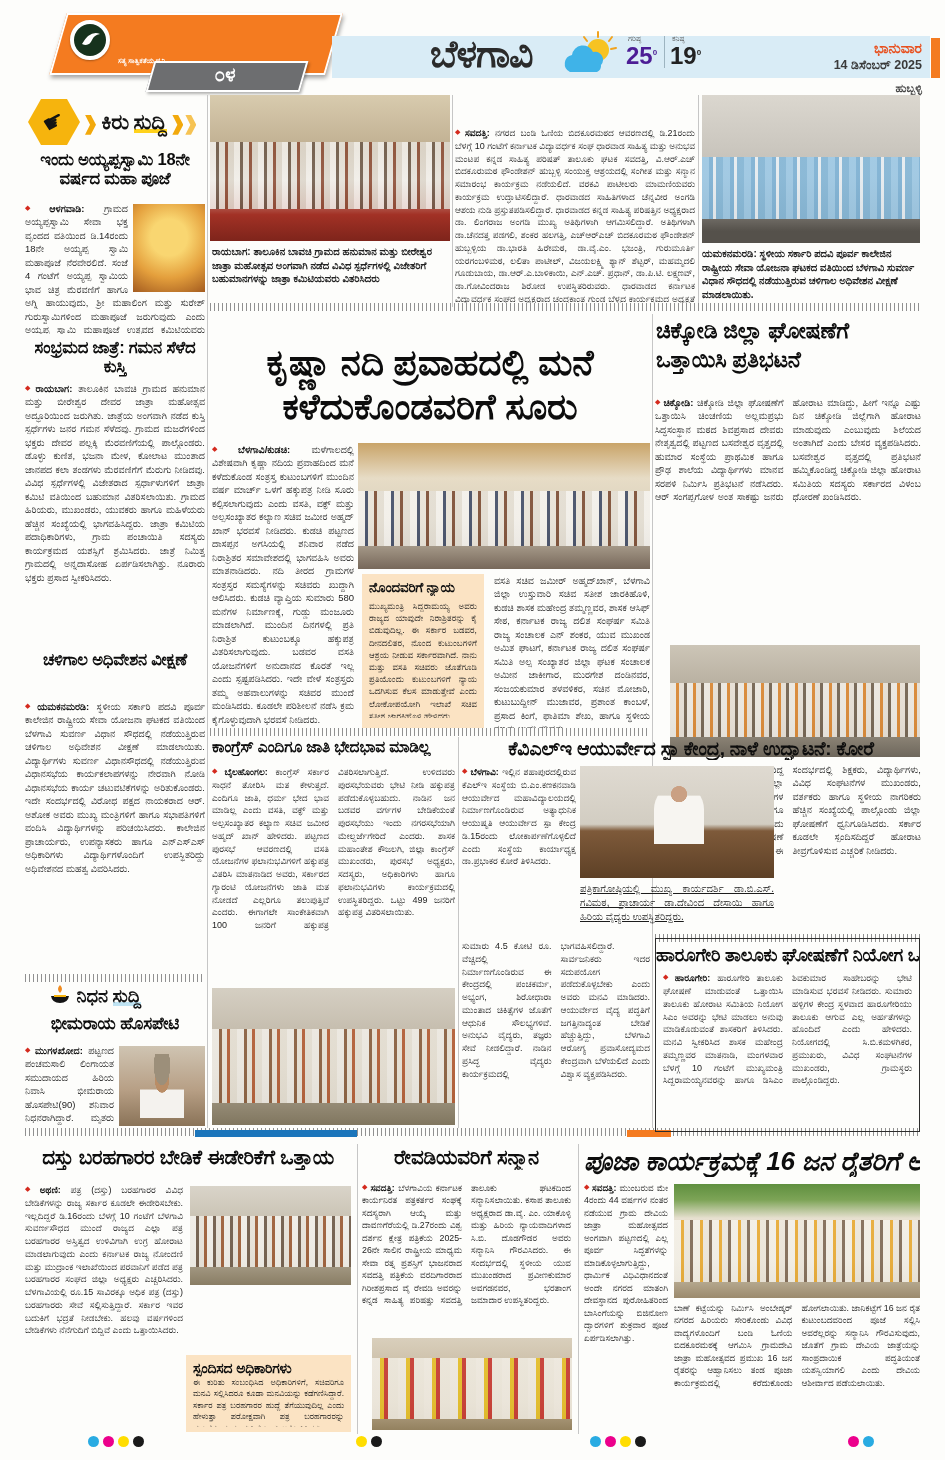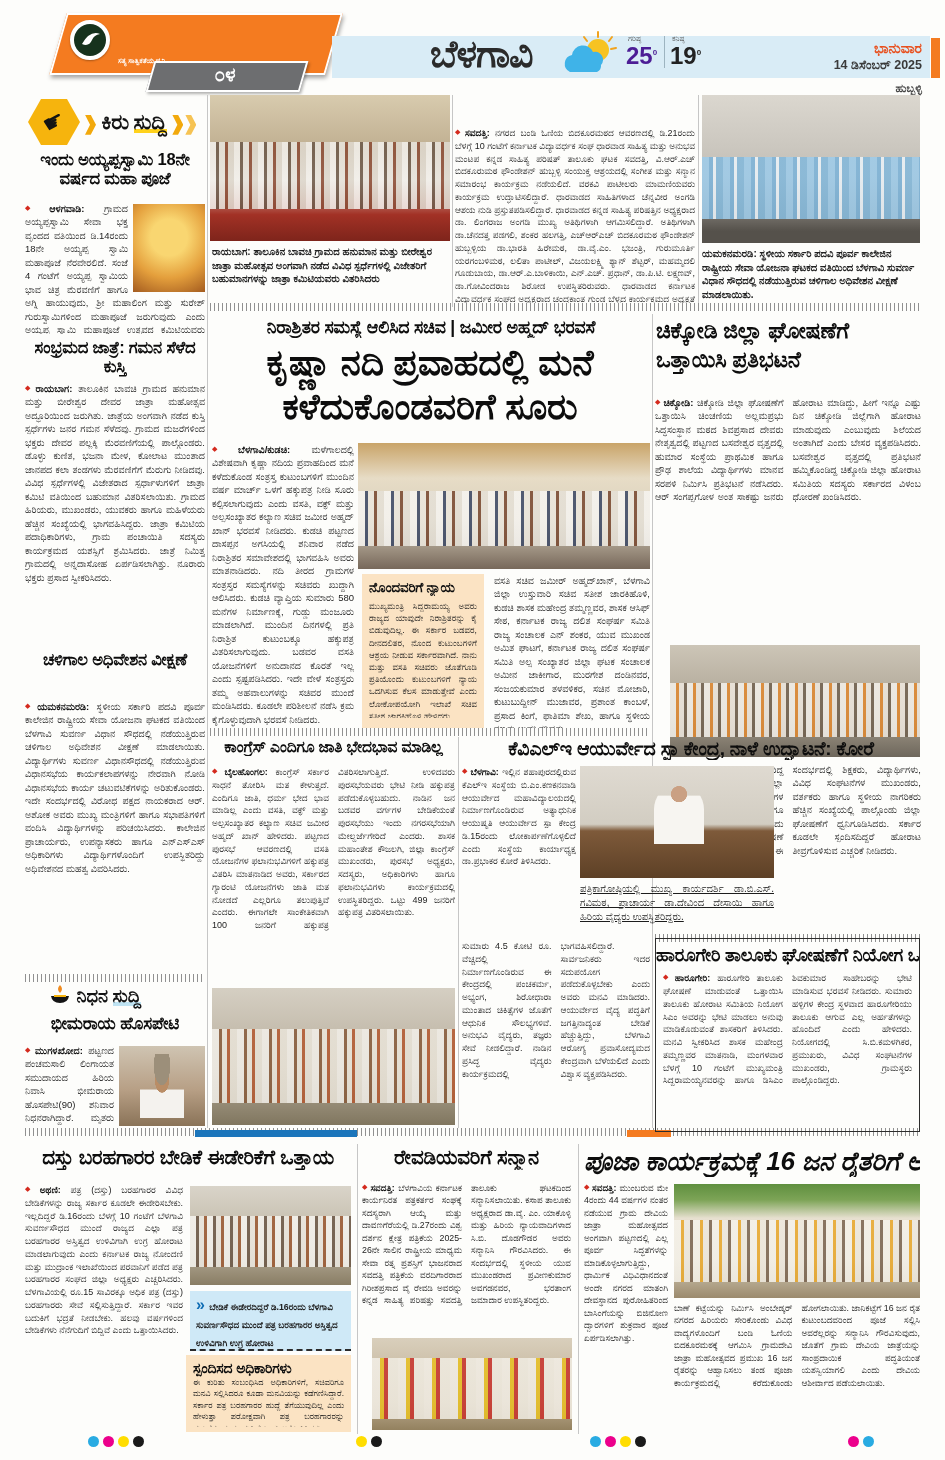--- a/index.html
+++ b/index.html
@@ -164,21 +164,20 @@
 
   <div class="abs bt" style="left:455px;top:127px;width:240px;height:176px;font-size:9px;">
     <span class="mark"></span><span class="dl">ಸವದತ್ತಿ:</span> <span>ನಗರದ ಬಂಡಿ ಓಣಿಯ ಬಿದಕೂರಮಠದ ಆವರಣದಲ್ಲಿ ಡಿ.21ರಂದು ಬೆಳಗ್ಗೆ 10 ಗಂಟೆಗೆ ಕರ್ನಾಟಕ ವಿದ್ಯಾವರ್ಧಕ ಸಂಘ ಧಾರವಾಡ ಸಾಹಿತ್ಯ ಮತ್ತು ಅನುಭವ ಮಂಟಪ ಕನ್ನಡ ಸಾಹಿತ್ಯ ಪರಿಷತ್ ತಾಲೂಕು ಘಟಕ ಸವದತ್ತಿ, ವಿ.ಆರ್.ಎಚ್ ಬಿದಕೂರುಮಠ ಫೌಂಡೇಶನ್ ಹುಬ್ಬಳ್ಳಿ ಸಂಯುಕ್ತ ಆಶ್ರಯದಲ್ಲಿ ಸಂಗೀತ ಮತ್ತು ಸನ್ಮಾನ ಸಮಾರಂಭ ಕಾರ್ಯಕ್ರಮ ನಡೆಯಲಿದೆ. ವರಕವಿ ಪಾಟೀಲರು ಮಾಮಣಿಯವರು ಕಾರ್ಯಕ್ರಮ ಉದ್ಘಾಟಿಸಲಿದ್ದಾರೆ. ಧಾರವಾಡದ ಸಾಹಿತಿಗಳಾದ ಚೆನ್ನವೀರ ಅಂಗಡಿ ಆಶಯ ನುಡಿ ಪ್ರಸ್ತುತಪಡಿಸಲಿದ್ದಾರೆ. ಧಾರವಾಡದ ಕನ್ನಡ ಸಾಹಿತ್ಯ ಪರಿಷತ್ತಿನ ಅಧ್ಯಕ್ಷರಾದ ಡಾ. ಲಿಂಗರಾಜ ಅಂಗಡಿ ಮುಖ್ಯ ಅತಿಥಿಗಳಾಗಿ ಆಗಮಿಸಲಿದ್ದಾರೆ. ಅತಿಥಿಗಳಾಗಿ ಡಾ.ಚೆನದತ್ತ ಪಡಗಲಿ, ಶಂಕರ ಹಲಗತ್ತಿ, ಎಚ್‌ಆರ್‌ಎಚ್ ಬಿದಕೂರಮಠ ಫೌಂಡೇಶನ್ ಹುಬ್ಬಳ್ಳಿಯ ಡಾ.ಭಾರತಿ ಹಿರೇಮಠ, ಡಾ.ವೈ.ಎಂ. ಭಜಂತ್ರಿ, ಗುರುಮೂರ್ತಿ ಯರಗಂಬಳಿಮಠ, ಲಲಿತಾ ಪಾಟೀಲ್, ವಿಜಯಲಕ್ಷ್ಮಿ ಶ್ಯಾನ್ ಶೆಟ್ಟರ್, ಮಹಮ್ಮದಲಿ ಗೂಡುಬಾಯ, ಡಾ.ಆರ್.ಎ.ಬಾಳಿಕಾಯಿ, ಎನ್.ಎಚ್. ಪ್ರಧಾನ್, ಡಾ.ಪಿ.ಟಿ. ಲಕ್ಷ್ಮಣವ್, ಡಾ.ಗೋವಿಂದರಾಜ ಶಿರೋಡ ಉಪಸ್ಥಿತರಿರುವರು. ಧಾರವಾಡದ ಕರ್ನಾಟಕ ವಿದ್ಯಾವರ್ಧಕ ಸಂಘದ ಅಧ್ಯಕ್ಷರಾದ ಚಂದ್ರಕಾಂತ ಗುಂಡ ಬೆಳ್ಳದ ಕಾರ್ಯಕ್ರಮದ ಅಧ್ಯಕ್ಷತೆ ವಹಿಸಲಿದ್ದಾರೆ. ಸಂಗೀತ ಸಂ ಯೋಜನೆ ಡಾ.ಸಿದ್ದೇಶ್ವರ ಕುಟಕನ, ಗೀತ ಸಂಗೀತ ಶೋಭಾ ಜಾವೂರ ನಡೆಯಿಸಿಕೊಡಲಿದ್ದಾರೆ ಎಂದು ಕನ್ನಡ ಸಾಹಿತ್ಯ ಪರಿಷತ್ತು ತಾಲೂಕು ಘಟಕದ ಅಧ್ಯಕ್ಷರಾದ ಡಾ.ವೈ.ಎಂ. ಯಾಕೊಳ್ಳಿ ಪ್ರಕಟಣೆಯಲ್ಲಿ ತಿಳಿಸಿದ್ದಾರೆ.</span>
   </div>
 
   <div class="ph ph-students" style="left:702px;top:95px;width:218px;height:148px;">
       <div class="crowd"></div>
     </div>
   <div class="abs cap" style="left:702px;top:247px;width:218px;height:55px;">ಯಮಕನಮರಡಿ: ಸ್ಥಳೀಯ ಸರ್ಕಾರಿ ಪದವಿ ಪೂರ್ವ ಕಾಲೇಜಿನ ರಾಷ್ಟ್ರೀಯ ಸೇವಾ ಯೋಜನಾ ಘಟಕದ ವತಿಯಿಂದ ಬೆಳಗಾವಿ ಸುವರ್ಣ ವಿಧಾನ ಸೌಧದಲ್ಲಿ ನಡೆಯುತ್ತಿರುವ ಚಳಿಗಾಲ ಅಧಿವೇಶನ ವೀಕ್ಷಣೆ ಮಾಡಲಾಯಿತು.</div>
 
-  <div class="abs hl center nowrap" style="left:212px;top:317px;width:438px;font-size:17.5px;">ನಿರಾಶ್ರಿತರ ಸಮಸ್ಯೆ ಆಲಿಸಿದ ಸಚಿವ | ಜಮೀರ ಅಹ್ಮದ್ ಭರವಸೆ</div>
   <div class="abs hl center" style="left:210px;top:341px;width:440px;font-size:36px;line-height:1.22;">ಕೃಷ್ಣಾ ನದಿ ಪ್ರವಾಹದಲ್ಲಿ ಮನೆ ಕಳೆದುಕೊಂಡವರಿಗೆ ಸೂರು</div>
   <div class="abs bt" style="left:212px;top:443px;width:142px;height:285px;">
     <span class="mark"></span><span class="dl">ಬೆಳಗಾವಿ/ಕುಡಚಿ:</span> <span>ಮಳೆಗಾಲದಲ್ಲಿ ವಿಶೇಷವಾಗಿ ಕೃಷ್ಣಾ ನದಿಯ ಪ್ರವಾಹದಿಂದ ಮನೆ ಕಳೆದುಕೊಂಡ ಸಂತ್ರಸ್ತ ಕುಟುಂಬಗಳಿಗೆ ಮುಂದಿನ ವರ್ಷ ಮಾರ್ಚ್ ಒಳಗೆ ಹಕ್ಕುಪತ್ರ ನೀಡಿ ಸೂರು ಕಲ್ಪಿಸಲಾಗುವುದು ಎಂದು ವಸತಿ, ವಕ್ಫ್ ಮತ್ತು ಅಲ್ಪಸಂಖ್ಯಾತರ ಕಲ್ಯಾಣ ಸಚಿವ ಜಮೀರ ಅಹ್ಮದ್ ಖಾನ್ ಭರವಸೆ ನೀಡಿದರು. ಕುಡಚಿ ಪಟ್ಟಣದ ದಾಸಪ್ಪನ ಅಗಸಿಯಲ್ಲಿ ಶನಿವಾರ ನಡೆದ ನಿರಾಶ್ರಿತರ ಸಮಾವೇಶದಲ್ಲಿ ಭಾಗವಹಿಸಿ ಅವರು ಮಾತನಾಡಿದರು. ನದಿ ತೀರದ ಗ್ರಾಮಗಳ ಸಂತ್ರಸ್ತರ ಸಮಸ್ಯೆಗಳನ್ನು ಸಚಿವರು ಖುದ್ದಾಗಿ ಆಲಿಸಿದರು. ಕುಡಚಿ ವ್ಯಾಪ್ತಿಯ ಸುಮಾರು 580 ಮನೆಗಳ ನಿರ್ಮಾಣಕ್ಕೆ, ಗುಡ್ಡು ಮಂಜೂರು ಮಾಡಲಾಗಿದೆ. ಮುಂದಿನ ದಿನಗಳಲ್ಲಿ ಪ್ರತಿ ನಿರಾಶ್ರಿತ ಕುಟುಂಬಕ್ಕೂ ಹಕ್ಕುಪತ್ರ ವಿತರಿಸಲಾಗುವುದು. ಬಡವರ ವಸತಿ ಯೋಜನೆಗಳಿಗೆ ಅನುದಾನದ ಕೊರತೆ ಇಲ್ಲ ಎಂದು ಸ್ಪಷ್ಟಪಡಿಸಿದರು. ಇದೇ ವೇಳೆ ಸಂತ್ರಸ್ತರು ತಮ್ಮ ಅಹವಾಲುಗಳನ್ನು ಸಚಿವರ ಮುಂದೆ ಮಂಡಿಸಿದರು. ಕೂಡಲೇ ಪರಿಶೀಲನೆ ನಡೆಸಿ ಕ್ರಮ ಕೈಗೊಳ್ಳುವುದಾಗಿ ಭರವಸೆ ನೀಡಿದರು.</span>
   </div>
   <div class="ph ph-stage" style="left:358px;top:443px;width:292px;height:126px;">
       <div class="crowd"></div>
     </div>
   <div class="abs peachbox" style="left:362px;top:574px;width:122px;height:154px;padding:6px 7px;box-sizing:border-box;">
     <div class="hl nowrap" style="font-size:13.5px;margin-bottom:4px;">ನೊಂದವರಿಗೆ ನ್ಯಾಯ</div>
     <div class="bt" style="font-size:8.6px;height:118px;">ಮುಖ್ಯಮಂತ್ರಿ ಸಿದ್ದರಾಮಯ್ಯ ಅವರು ರಾಜ್ಯದ ಯಾವುದೇ ನಿರಾಶ್ರಿತರನ್ನು ಕೈ ಬಿಡುವುದಿಲ್ಲ. ಈ ಸರ್ಕಾರ ಬಡವರ, ದೀನದಲಿತರ, ನೊಂದ ಕುಟುಂಬಗಳಿಗೆ ಆಶ್ರಯ ನೀಡುವ ಸರ್ಕಾರವಾಗಿದೆ. ನಾನು ಮತ್ತು ವಸತಿ ಸಚಿವರು ಜೊತೆಗೂಡಿ ಪ್ರತಿಯೊಂದು ಕುಟುಂಬಗಳಿಗೆ ನ್ಯಾಯ ಒದಗಿಸುವ ಕೆಲಸ ಮಾಡುತ್ತೇವೆ ಎಂದು ಲೋಕೋಪಯೋಗಿ ಇಲಾಖೆ ಸಚಿವ ಸತೀಶ ಜಾರಕಿಹೊಳಿ ಹೇಳಿದರು.</div>
@@ -188,21 +187,21 @@
   <div class="abs hl" style="left:656px;top:317px;width:266px;font-size:22px;line-height:1.3;">ಚಿಕ್ಕೋಡಿ ಜಿಲ್ಲಾ ಘೋಷಣೆಗೆ ಒತ್ತಾಯಿಸಿ ಪ್ರತಿಭಟನೆ</div>
   <div class="abs bt cols2" style="left:655px;top:396px;width:266px;height:244px;">
     <span class="mark"></span><span class="dl">ಚಿಕ್ಕೋಡಿ:</span> <span>ಚಿಕ್ಕೋಡಿ ಜಿಲ್ಲಾ ಘೋಷಣೆಗೆ ಒತ್ತಾಯಿಸಿ ಚಿಂಚಣಿಯ ಅಲ್ಲಮಪ್ರಭು ಸಿದ್ಧಸಂಸ್ಥಾನ ಮಠದ ಶಿವಪ್ರಸಾದ ದೇವರು ನೇತೃತ್ವದಲ್ಲಿ ಪಟ್ಟಣದ ಬಸವೇಶ್ವರ ವೃತ್ತದಲ್ಲಿ ಹುಮಾರ ಸಂಸ್ಥೆಯ ಪ್ರಾಥಮಿಕ ಹಾಗೂ ಪ್ರೌಢ ಶಾಲೆಯ ವಿದ್ಯಾರ್ಥಿಗಳು ಮಾನವ ಸರಪಳಿ ನಿರ್ಮಿಸಿ ಪ್ರತಿಭಟನೆ ನಡೆಸಿದರು. ಆರ್ ಸಂಗಪ್ಪಗೋಳ ಅಂತ ಸಾಕಷ್ಟು ಜನರು ಹೋರಾಟ ಮಾಡಿದ್ದು, ಹೀಗೆ ಇನ್ನೂ ಎಷ್ಟು ದಿನ ಚಿಕ್ಕೋಡಿ ಜಿಲ್ಲೆಗಾಗಿ ಹೋರಾಟ ಮಾಡುವುದು ಎಂಬುವುದು ಶಿಲೆಯದ ಅಂತಾಗಿದೆ ಎಂದು ಬೇಸರ ವ್ಯಕ್ತಪಡಿಸಿದರು. ಬಸವೇಶ್ವರ ವೃತ್ತದಲ್ಲಿ ಪ್ರತಿಭಟನೆ ಹಮ್ಮಿಕೊಂಡಿದ್ದ ಚಿಕ್ಕೋಡಿ ಜಿಲ್ಲಾ ಹೋರಾಟ ಸಮಿತಿಯ ಸದಸ್ಯರು ಸರ್ಕಾರದ ವಿಳಂಬ ಧೋರಣೆ ಖಂಡಿಸಿದರು.</span>
   </div>
   <div class="ph ph-protest" style="left:670px;top:645px;width:250px;height:112px;">
       <div class="crowd"></div>
     </div>
   <div class="abs bt cols2" style="left:655px;top:763px;width:266px;height:170px;">ಪ್ರತಿಭಟನೆಯಲ್ಲಿ ಉಪಸ್ಥಿತರಿದ್ದ ಮಠಾಧೀಶರು ಮಾತನಾಡಿ, ಚಿಕ್ಕೋಡಿ ಜಿಲ್ಲಾ ಘೋಷಣೆ ಈ ಭಾಗದ ಜನರ ಬಹುದಿನಗಳ ಬೇಡಿಕೆಯಾಗಿದೆ. ಎಲ್ಲ ಸವಲತ್ತುಗಳಿಗೂ ಜನರು ಬೆಳಗಾವಿಗೆ ಅಲೆದಾಡುವುದು ತಪ್ಪಬೇಕು ಎಂದರೆ ಜಿಲ್ಲಾ ಘೋಷಣೆ ಅನಿವಾರ್ಯ ಎಂದು ಹೇಳಿದರು. ಈ ಸಂದರ್ಭದಲ್ಲಿ ಶಿಕ್ಷಕರು, ವಿದ್ಯಾರ್ಥಿಗಳು, ವಿವಿಧ ಸಂಘಟನೆಗಳ ಮುಖಂಡರು, ವರ್ತಕರು ಹಾಗೂ ಸ್ಥಳೀಯ ನಾಗರಿಕರು ಹೆಚ್ಚಿನ ಸಂಖ್ಯೆಯಲ್ಲಿ ಪಾಲ್ಗೊಂಡು ಜಿಲ್ಲಾ ಘೋಷಣೆಗೆ ಧ್ವನಿಗೂಡಿಸಿದರು. ಸರ್ಕಾರ ಕೂಡಲೇ ಸ್ಪಂದಿಸದಿದ್ದರೆ ಹೋರಾಟ ತೀವ್ರಗೊಳಿಸುವ ಎಚ್ಚರಿಕೆ ನೀಡಿದರು.</div>
   <div class="hatch" style="left:655px;top:934px;width:266px;"></div>
 
-  <div class="abs hl nowrap" style="left:212px;top:738px;width:243px;font-size:15.5px;text-align:center;">ಕಾಂಗ್ರೆಸ್ ಎಂದಿಗೂ ಜಾತಿ ಭೇದಭಾವ ಮಾಡಿಲ್ಲ</div>
+  <div class="abs hl nowrap" style="left:212px;top:738px;width:243px;font-size:15.5px;">ಕಾಂಗ್ರೆಸ್ ಎಂದಿಗೂ ಜಾತಿ ಭೇದಭಾವ ಮಾಡಿಲ್ಲ</div>
   <div class="abs bt cols2" style="left:212px;top:766px;width:243px;height:218px;font-size:9px;">
     <span class="mark"></span><span class="dl">ಬೈಲಹೊಂಗಲ:</span> <span>ಕಾಂಗ್ರೆಸ್ ಸರ್ಕಾರ ಸಾಧನೆ ತೋರಿಸಿ ಮತ ಕೇಳುತ್ತದೆ. ಎಂದಿಗೂ ಜಾತಿ, ಧರ್ಮ ಭೇದ ಭಾವ ಮಾಡಿಲ್ಲ ಎಂದು ವಸತಿ, ವಕ್ಫ್ ಮತ್ತು ಅಲ್ಪಸಂಖ್ಯಾತರ ಕಲ್ಯಾಣ ಸಚಿವ ಜಮೀರ ಅಹ್ಮದ್ ಖಾನ್ ಹೇಳಿದರು. ಪಟ್ಟಣದ ಪುರಸಭೆ ಆವರಣದಲ್ಲಿ ವಸತಿ ಯೋಜನೆಗಳ ಫಲಾನುಭವಿಗಳಿಗೆ ಹಕ್ಕುಪತ್ರ ವಿತರಿಸಿ ಮಾತನಾಡಿದ ಅವರು, ಸರ್ಕಾರದ ಗ್ಯಾರಂಟಿ ಯೋಜನೆಗಳು ಜಾತಿ ಮತ ನೋಡದೆ ಎಲ್ಲರಿಗೂ ತಲುಪುತ್ತಿವೆ ಎಂದರು. ಈಗಾಗಲೇ ಸಾಂಕೇತಿಕವಾಗಿ 100 ಜನರಿಗೆ ಹಕ್ಕುಪತ್ರ ವಿತರಿಸಲಾಗುತ್ತಿದೆ. ಉಳಿದವರು ಪುರಸಭೆಯವರು ಭೇಟಿ ನೀಡಿ ಹಕ್ಕುಪತ್ರ ಪಡೆದುಕೊಳ್ಳಬಹುದು. ನಾಡಿನ ಜನ ಬಡವರ ವರ್ಗಗಳ ಬೇಡಿಕೆಯಂತೆ ಪುರಸಭೆಯು ಇಂದು ನಗರಸಭೆಯಾಗಿ ಮೇಲ್ದರ್ಜೆಗೇರಿದೆ ಎಂದರು. ಶಾಸಕ ಮಹಾಂತೇಶ ಕೌಜಲಗಿ, ಜಿಲ್ಲಾ ಕಾಂಗ್ರೆಸ್ ಮುಖಂಡರು, ಪುರಸಭೆ ಅಧ್ಯಕ್ಷರು, ಸದಸ್ಯರು, ಅಧಿಕಾರಿಗಳು ಹಾಗೂ ಫಲಾನುಭವಿಗಳು ಕಾರ್ಯಕ್ರಮದಲ್ಲಿ ಉಪಸ್ಥಿತರಿದ್ದರು. ಒಟ್ಟು 499 ಜನರಿಗೆ ಹಕ್ಕುಪತ್ರ ವಿತರಿಸಲಾಯಿತು.</span>
   </div>
   <div class="ph ph-cong" style="left:212px;top:988px;width:243px;height:137px;">
       <div class="crowd"></div>
     </div>
 
   <div class="abs hl center nowrap" style="left:462px;top:738px;width:458px;font-size:19px;">ಕೆವಿಎಲ್ಇ ಆಯುರ್ವೇದ ಸ್ಪಾ ಕೇಂದ್ರ, ನಾಳೆ ಉದ್ಘಾಟನೆ: ಕೋರೆ</div>
   <div class="abs bt" style="left:462px;top:766px;width:114px;height:168px;font-size:9px;">
     <span class="mark"></span><span class="dl">ಬೆಳಗಾವಿ:</span> <span>ಇಲ್ಲಿನ ಶಹಾಪುರದಲ್ಲಿರುವ ಕೆಎಲ್ಇ ಸಂಸ್ಥೆಯ ಬಿ.ಎಂ.ಕಣಕನವಾಡಿ ಆಯುರ್ವೇದ ಮಹಾವಿದ್ಯಾಲಯದಲ್ಲಿ ನಿರ್ಮಾಣಗೊಂಡಿರುವ ಅತ್ಯಾಧುನಿಕ ಆಯುಷ್ಮತಿ ಆಯುರ್ವೇದ ಸ್ಪಾ ಕೇಂದ್ರ ಡಿ.15ರಂದು ಲೋಕಾರ್ಪಣೆಗೊಳ್ಳಲಿದೆ ಎಂದು ಸಂಸ್ಥೆಯ ಕಾರ್ಯಾಧ್ಯಕ್ಷ ಡಾ.ಪ್ರಭಾಕರ ಕೋರೆ ತಿಳಿಸಿದರು.</span>
@@ -220,24 +219,20 @@
     </div>
   </div>
 
   <div class="abs hl center nowrap" style="left:25px;top:1146px;width:326px;font-size:20px;">ದಸ್ತು ಬರಹಗಾರರ ಬೇಡಿಕೆ ಈಡೇರಿಕೆಗೆ ಒತ್ತಾಯ</div>
   <div class="abs bt" style="left:25px;top:1184px;width:158px;height:248px;font-size:9px;">
     <span class="mark"></span><span class="dl">ಅಥಣಿ:</span> <span>ಪತ್ರ (ದಸ್ತು) ಬರಹಗಾರರ ವಿವಿಧ ಬೇಡಿಕೆಗಳನ್ನು ರಾಜ್ಯ ಸರ್ಕಾರ ಕೂಡಲೇ ಈಡೇರಿಸಬೇಕು. ಇಲ್ಲದಿದ್ದರೆ ಡಿ.16ರಂದು ಬೆಳಗ್ಗೆ 10 ಗಂಟೆಗೆ ಬೆಳಗಾವಿ ಸುವರ್ಣಸೌಧದ ಮುಂದೆ ರಾಜ್ಯದ ಎಲ್ಲಾ ಪತ್ರ ಬರಹಗಾರರ ಅಸ್ತಿತ್ವದ ಉಳಿವಿಗಾಗಿ ಉಗ್ರ ಹೋರಾಟ ಮಾಡಲಾಗುವುದು ಎಂದು ಕರ್ನಾಟಕ ರಾಜ್ಯ ನೋಂದಣಿ ಮತ್ತು ಮುದ್ರಾಂಕ ಇಲಾಖೆಯಿಂದ ಪರವಾನಿಗೆ ಪಡೆದ ಪತ್ರ ಬರಹಗಾರರ ಸಂಘದ ಜಿಲ್ಲಾ ಅಧ್ಯಕ್ಷರು ಎಚ್ಚರಿಸಿದರು. ಬೆಳಗಾವಿಯಲ್ಲಿ ರೂ.15 ಸಾವಿರಕ್ಕೂ ಅಧಿಕ ಪತ್ರ (ದಸ್ತು) ಬರಹಗಾರರು ಸೇವೆ ಸಲ್ಲಿಸುತ್ತಿದ್ದಾರೆ. ಸರ್ಕಾರ ಇವರ ಬದುಕಿಗೆ ಭದ್ರತೆ ನೀಡಬೇಕು. ಹಲವು ವರ್ಷಗಳಿಂದ ಬೇಡಿಕೆಗಳು ನೆನೆಗುದಿಗೆ ಬಿದ್ದಿವೆ ಎಂದು ಒತ್ತಾಯಿಸಿದರು.</span>
   </div>
   <div class="ph ph-dastu" style="left:190px;top:1186px;width:161px;height:99px;">
       <div class="crowd"></div>
     </div>
-  <div class="abs bluebox" style="left:190px;top:1291px;width:161px;height:60px;padding:5px 6px;box-sizing:border-box;border-bottom:2px dashed #2a2a2a;">
-    <span style="color:#0e6cb4;font-weight:800;">»</span>
-    <span class="bt" style="font-size:8.8px;font-weight:700;">ಬೇಡಿಕೆ ಈಡೇರದಿದ್ದರೆ ಡಿ.16ರಂದು ಬೆಳಗಾವಿ ಸುವರ್ಣಸೌಧದ ಮುಂದೆ ಪತ್ರ ಬರಹಗಾರರ ಅಸ್ತಿತ್ವದ ಉಳಿವಿಗಾಗಿ ಉಗ್ರ ಹೋರಾಟ</span>
-  </div>
   <div class="abs peachbox" style="left:186px;top:1355px;width:165px;height:77px;padding:5px 7px;box-sizing:border-box;">
     <div class="hl nowrap" style="font-size:14px;">ಸ್ಪಂದಿಸದ ಅಧಿಕಾರಿಗಳು</div>
     <div class="bt" style="font-size:8.2px;height:50px;">ಈ ಕುರಿತು ಸಂಬಂಧಿಸಿದ ಅಧಿಕಾರಿಗಳಿಗೆ, ಸಚಿವರಿಗೂ ಮನವಿ ಸಲ್ಲಿಸಿದರೂ ಕೂಡಾ ಮನವಿಯನ್ನು ಕಡೆಗಣಿಸಿದ್ದಾರೆ. ಸರ್ಕಾರ ಪತ್ರ ಬರಹಗಾರರ ಹುದ್ದೆ ತೆಗೆಯುವುದಿಲ್ಲ ಎಂದು ಹೇಳುತ್ತಾ ಪರೋಕ್ಷವಾಗಿ ಪತ್ರ ಬರಹಗಾರರನ್ನು ಮೂಲೆಗುಂಪು ಮಾಡುತ್ತಿದೆ ಎಂದು ಆರೋಪಿಸಿದರು.</div>
   </div>
 
   <div class="abs hl center nowrap" style="left:362px;top:1146px;width:209px;font-size:20px;">ರೇವಡಿಯವರಿಗೆ ಸನ್ಮಾನ</div>
   <div class="abs bt cols2" style="left:362px;top:1182px;width:209px;height:150px;font-size:8.8px;">
     <span class="mark"></span><span class="dl">ಸವದತ್ತಿ:</span> <span>ಬೆಳಗಾವಿಯ ಕರ್ನಾಟಕ ಕಾರ್ಯನಿರತ ಪತ್ರಕರ್ತರ ಸಂಘಕ್ಕೆ ಸದಸ್ಯರಾಗಿ ಆಯ್ಕೆ ಮತ್ತು ದಾವಣಗೆರೆಯಲ್ಲಿ ಡಿ.27ರಂದು ವಿಶ್ವ ದರ್ಶನ ಕ್ಷೇತ್ರ ಪತ್ರಿಕೆಯ 2025-26ನೇ ಸಾಲಿನ ರಾಷ್ಟ್ರೀಯ ಮಾಧ್ಯಮ ಸೇವಾ ರತ್ನ ಪ್ರಶಸ್ತಿಗೆ ಭಾಜನರಾದ ಸವದತ್ತಿ ಪತ್ರಿಕೆಯ ವರದಿಗಾರರಾದ ಗಿರೀಶಪ್ರಸಾದ ವೈ ರೇವಡಿ ಅವರನ್ನು ಕನ್ನಡ ಸಾಹಿತ್ಯ ಪರಿಷತ್ತು ಸವದತ್ತಿ ತಾಲೂಕು ಘಟಕದಿಂದ ಸನ್ಮಾನಿಸಲಾಯಿತು. ಕಸಾಪ ತಾಲೂಕು ಅಧ್ಯಕ್ಷರಾದ ಡಾ.ವೈ. ಎಂ. ಯಾಕೊಳ್ಳಿ ಮತ್ತು ಹಿರಿಯ ನ್ಯಾಯವಾದಿಗಳಾದ ಸಿ.ಬಿ. ದೊಡಗೌಡರ ಅವರು ಸನ್ಮಾನಿಸಿ ಗೌರವಿಸಿದರು. ಈ ಸಂದರ್ಭದಲ್ಲಿ ಸ್ಥಳೀಯ ಯುವ ಮುಖಂಡರಾದ ಪ್ರವೀಣಕುಮಾರ ಅವಗಡನವರ, ಭರತಾಂಗ ಜಮಾದಾರ ಉಪಸ್ಥಿತರಿದ್ದರು.</span>
   </div>
   <div class="ph ph-revadi" style="left:372px;top:1338px;width:200px;height:92px;">

